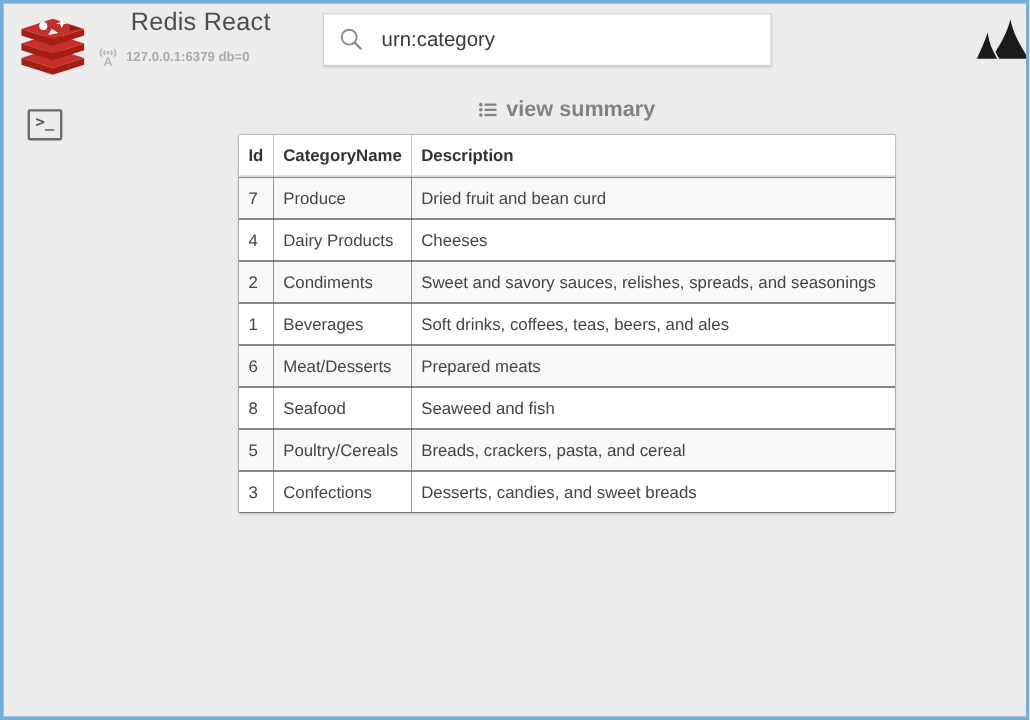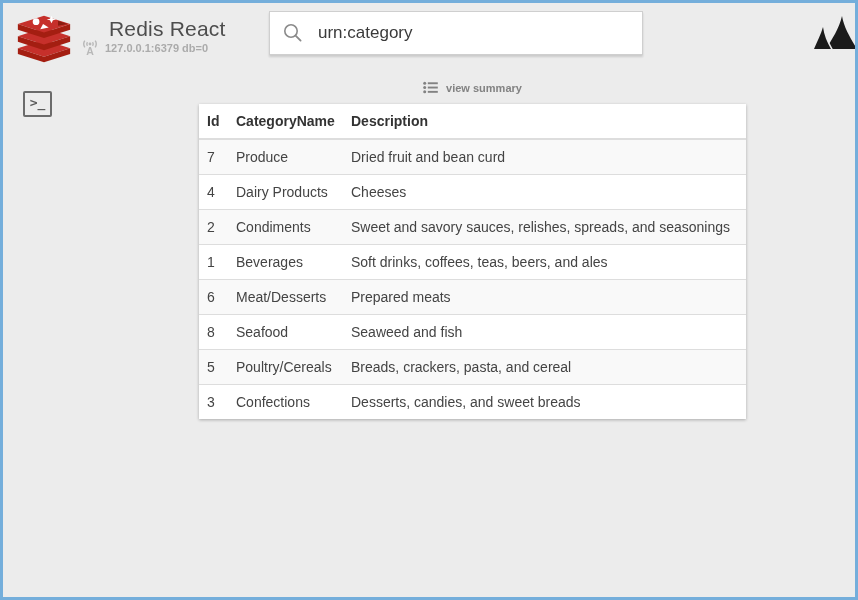--- a/index.html
+++ b/index.html
@@ -14,21 +14,21 @@
     border: 3px solid #74aedb;
     overflow: hidden;
   }
 
   
   .logo {
     position: absolute; left: 13px; top: 9px;
     width: 56px; height: 54px;
   }
   .app-title {
-    position: absolute; left: 106px; top: 14px;
+    position: absolute; left: 106px; top: 4px;
     font-size: 21px; color: #4d4d4d; font-weight: 400;
     letter-spacing: 0.2px;
   }
   .conn-row {
     position: absolute; left: 77px; top: 37px;
     display: flex; align-items: center; gap: 5px;
   }
   .conn-text {
     font-size: 11px; font-weight: 700; color: #ababab;
   }
@@ -66,21 +66,21 @@
     user-select: none;
     background: transparent;
   }
 
   
   .content {
     position: absolute; left: 196px; top: 78px; width: 547px;
   }
   .summary-link {
     display: flex; align-items: center; justify-content: center; gap: 8px;
-    font-size: 11px; font-weight: 700; color: #828282;
+    font-size: 18px; font-weight: 700; color: #828282;
     margin-bottom: 10px; cursor: pointer;
   }
   .summary-link svg { display: block; }
 
   table.grid {
     width: 547px;
     border-collapse: collapse;
     background: #000000;
     box-shadow: 0 1px 3px rgba(0,0,0,0.28);
     table-layout: fixed;

